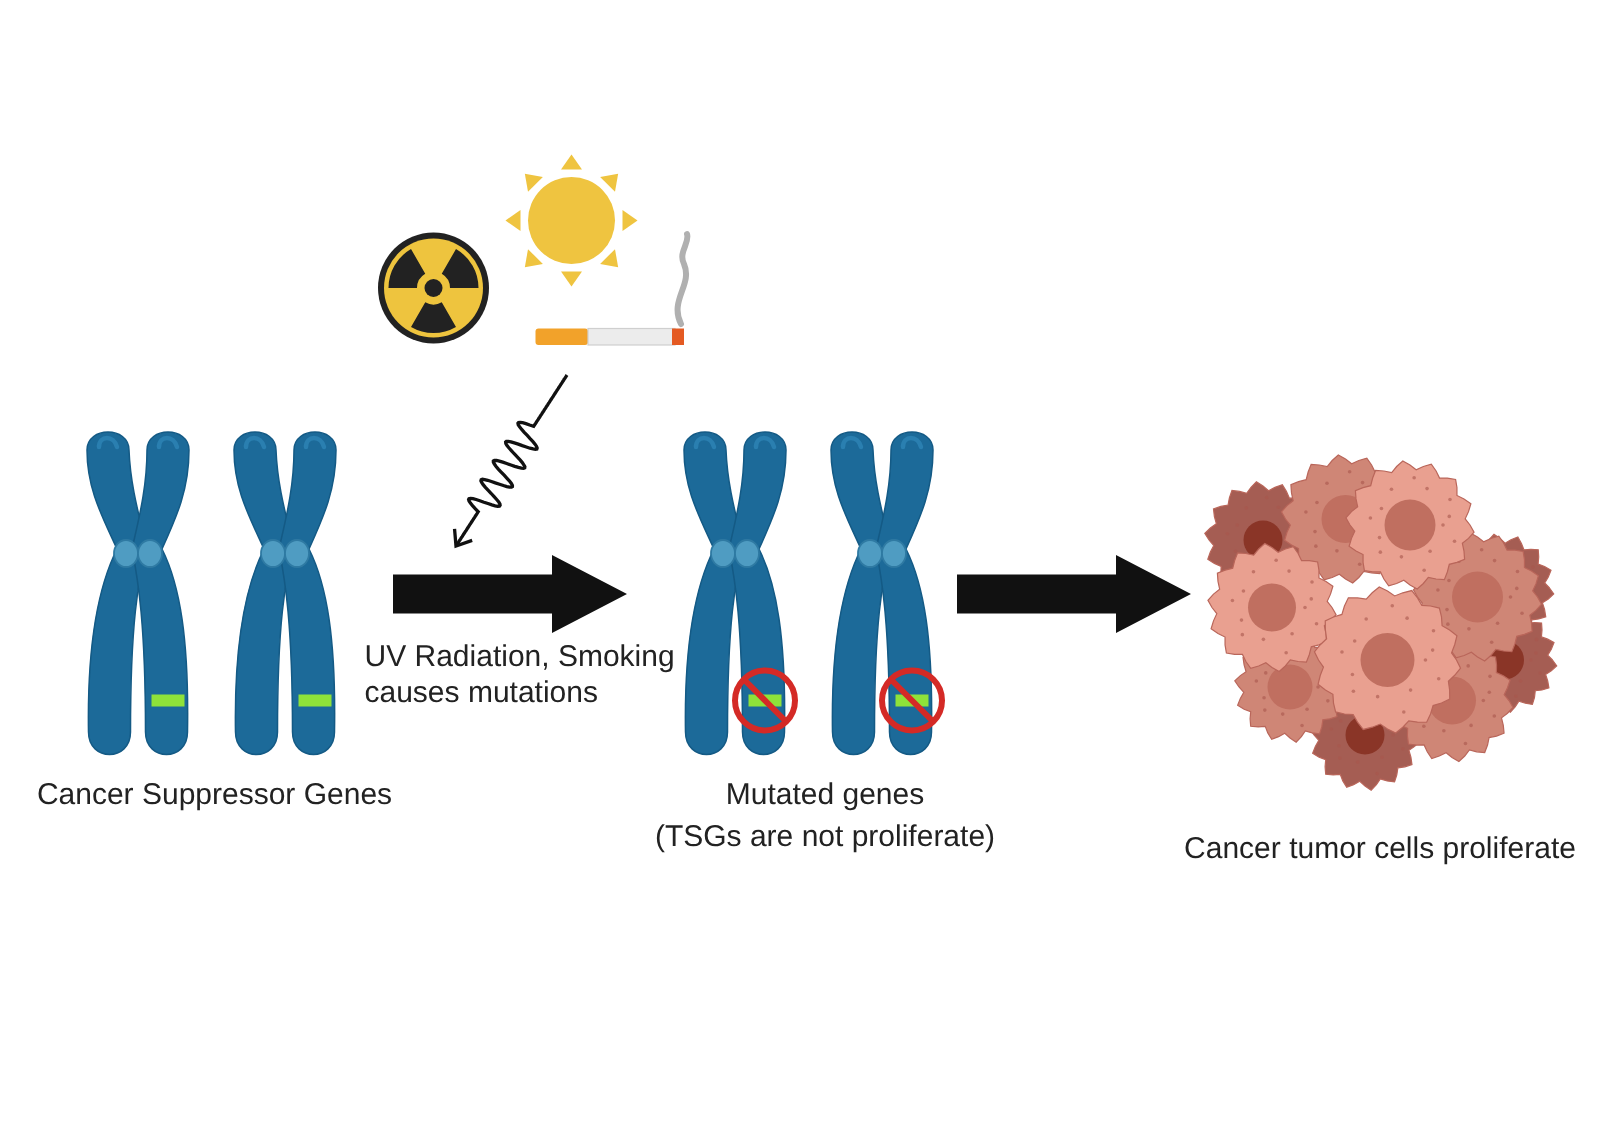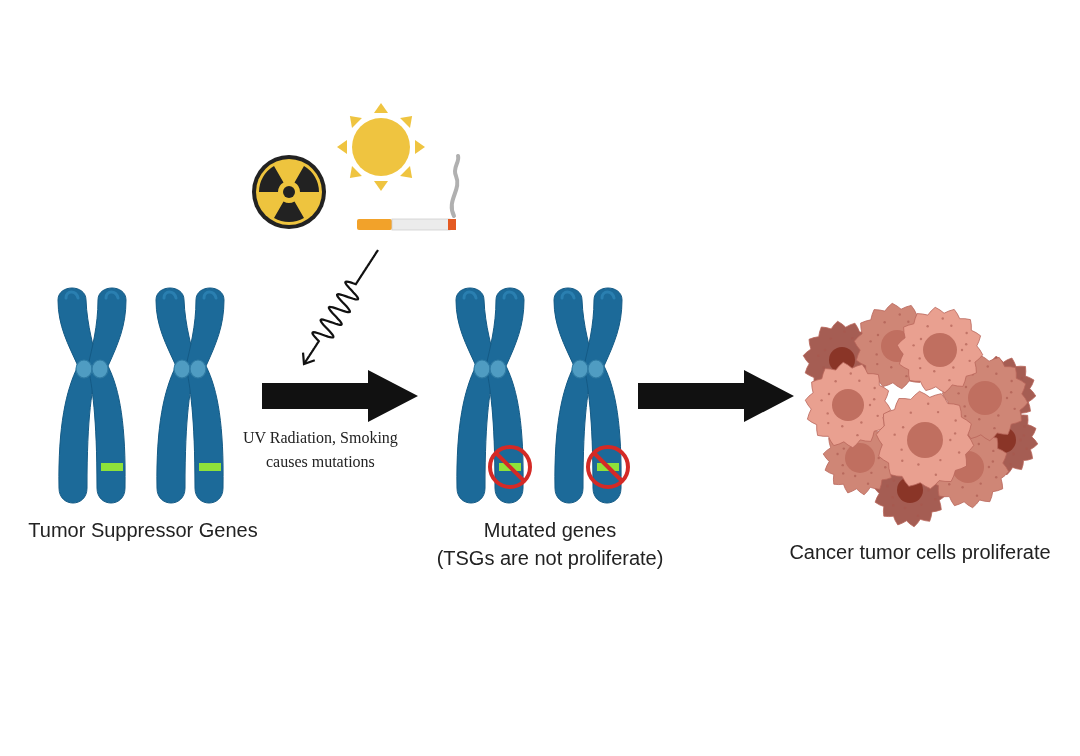--- a/index.html
+++ b/index.html
@@ -1,19 +1,19 @@
 <!DOCTYPE html>
 <html><head>
 <meta charset="utf-8">
 <style>
   html,body{margin:0;padding:0;background:#ffffff;}
   body{width:1080px;height:756px;position:relative;overflow:hidden;font-family:"Liberation Sans",sans-serif;color:#222;}
   svg#stage{position:absolute;left:0;top:0;}
   .label{position:absolute;text-align:center;font-size:20px;line-height:28px;color:#222;white-space:nowrap;}
-  .label.left{text-align:center;font-size:16px;line-height:24px;font-family:Liberation Serif, serif;}
+  .label.left{text-align:left;font-size:20px;line-height:24px;}
 </style>
 </head>
 <body>
 
 <svg id="stage" width="1080" height="756" viewBox="0 0 1080 756">
   <defs>
     <g id="chrom">
 
       <path d="M8,10 C8,0 30,0 30,10 C30,30 38,60 42,80 C38,100 30,130 30,200 C30,220 8,220 8,200 C6,140 14,100 24,80 C14,60 8,30 8,10 Z" class="chr-body"></path>
 
@@ -298,25 +298,25 @@
         <circle cx="938.0731970061263" cy="412.09007488295583" r="1.2" fill="#a8574c" opacity="0.6"></circle>
         <circle cx="935.8619499172848" cy="474.6787203338646" r="1.2" fill="#a8574c" opacity="0.6"></circle>
         <circle cx="903.1157559646492" cy="427.30473068417956" r="1.2" fill="#a8574c" opacity="0.6"></circle>
         <circle cx="955.1043072316503" cy="433.39673670808077" r="1.2" fill="#a8574c" opacity="0.6"></circle>
         <circle cx="925" cy="440" r="18" fill="#c06f60"></circle>
       </g>
     </g>
 </svg>
 
 <div class="label" style="left:0px;top:516px;width:286px;">
-  <div>Tumor Suppressor Genes</div>
+  <div>Cancer Suppressor Genes</div>
 </div>
 <div class="label" style="left:410px;top:516px;width:280px;">
   <div>Mutated genes</div>
   <div>(TSGs are not proliferate)</div>
 </div>
-<div class="label" style="left:770px;top:538px;width:300px;">
+<div class="label" style="left:770px;top:552px;width:300px;">
   <div>Cancer tumor cells proliferate</div>
 </div>
 <div class="label left" style="left:243px;top:426px;">
   <div>UV Radiation, Smoking</div>
   <div>causes mutations</div>
 </div>
 
 </body></html>

